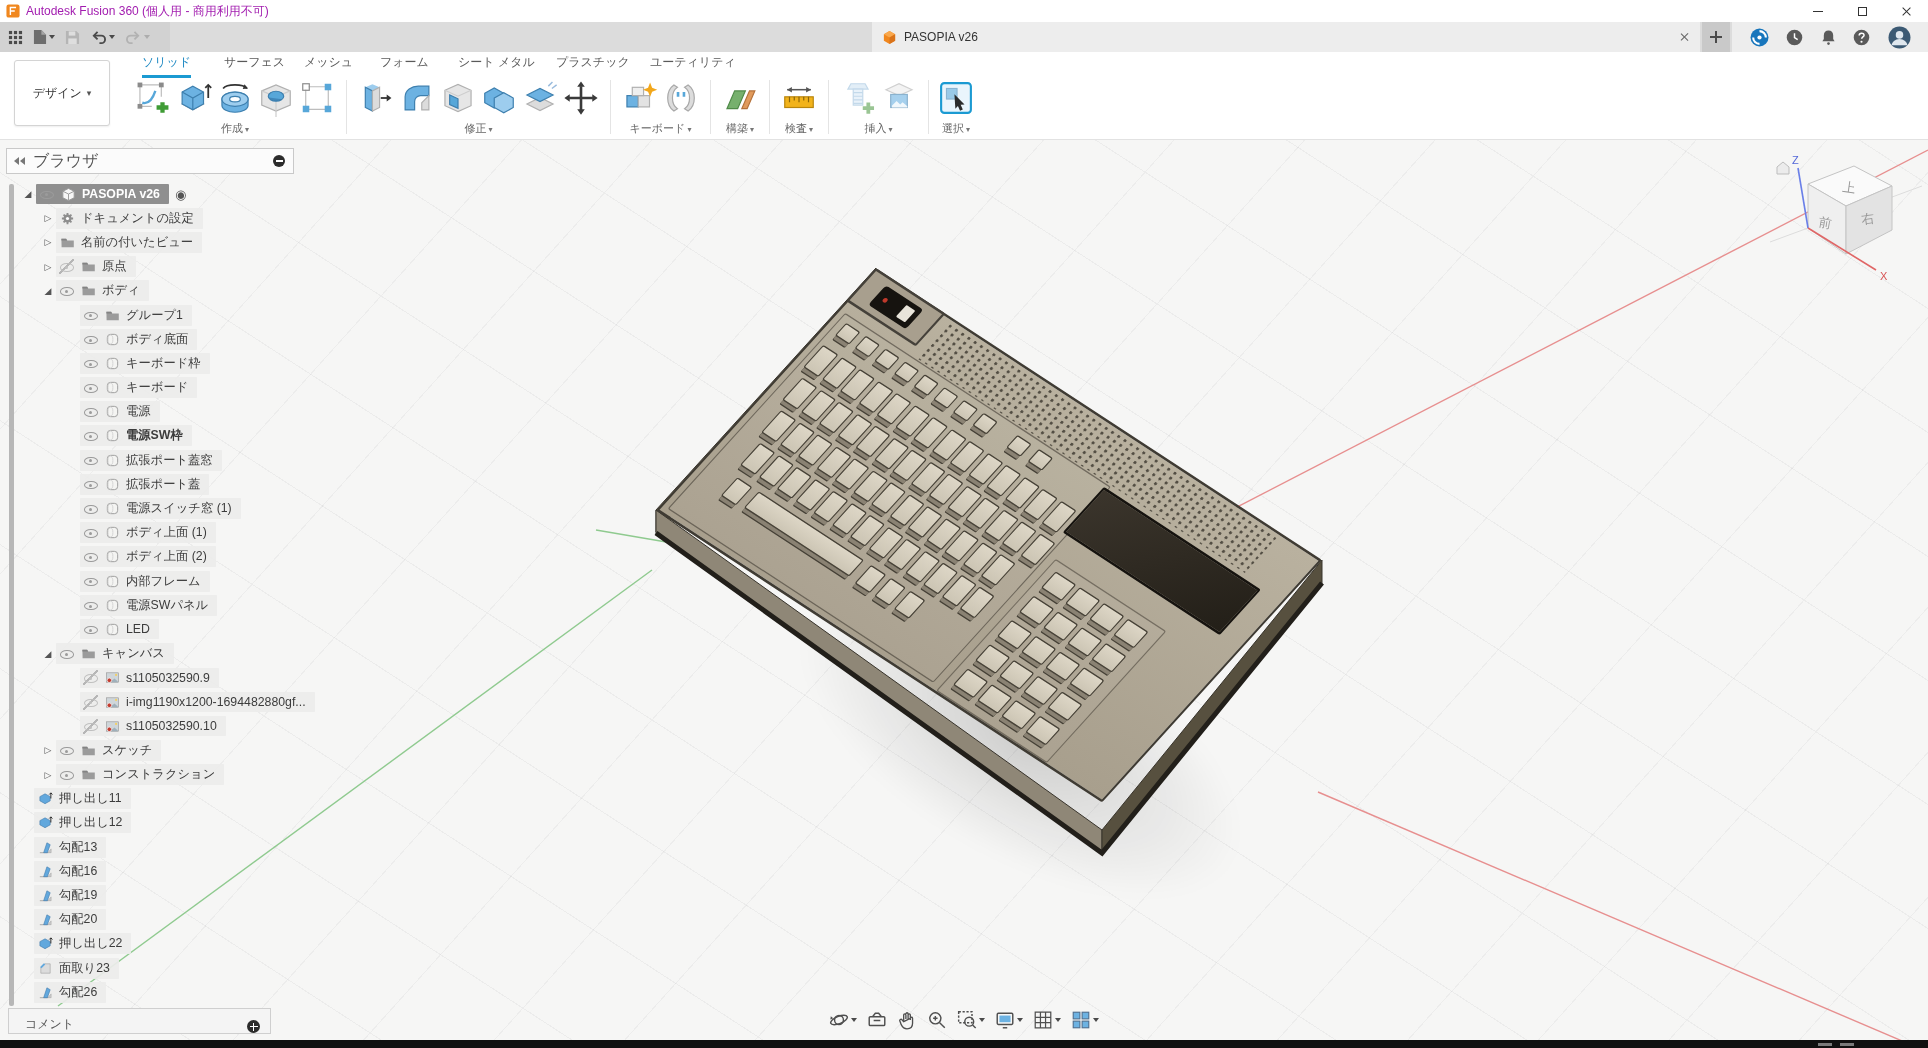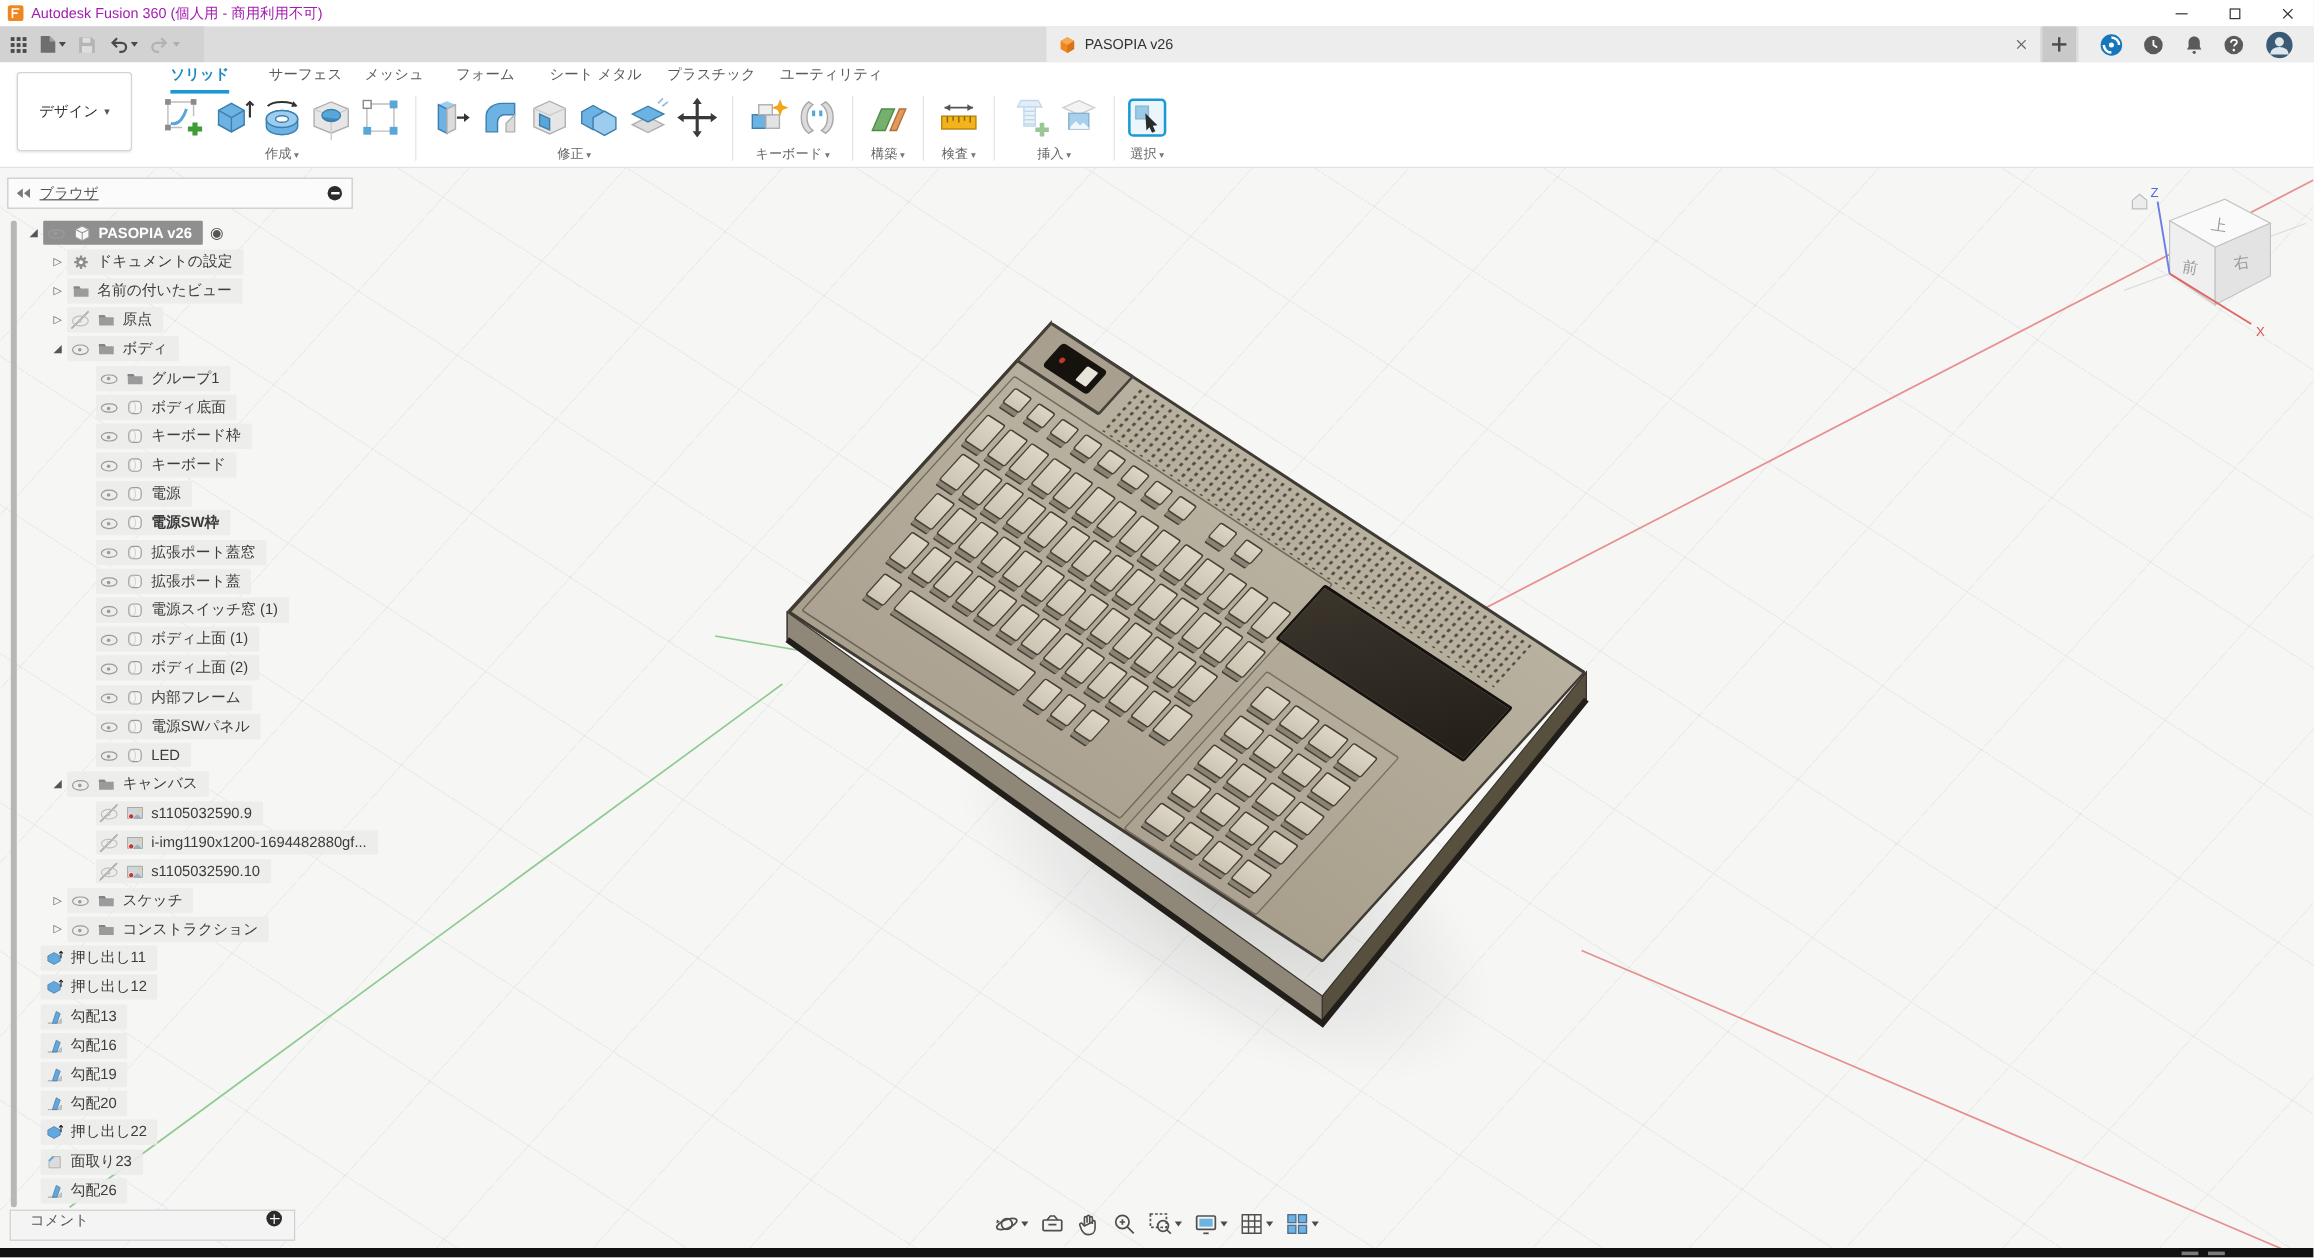--- a/index.html
+++ b/index.html
@@ -97,43 +97,43 @@
 
   
   .viewcube { position:absolute; right:6px; top:4px; }
   .vc-label { font-size:13px; fill:#9a9a9a; }
 
   
   .browser { position:absolute; left:6px; top:8px; width:288px; }
   .browser-header { height:26px; background:#fbfbfb; border:1px solid #c9c9c9; display:flex; align-items:center; position:relative; }
   .collapse-ic { display:flex; margin-left:7px; }
   .collapse-ic i { width:0; height:0; border-top:4px solid transparent; border-bottom:4px solid transparent; border-right:5px solid #777; margin-right:1px; }
-  .browser-header .bh-label { font-size:12px; color:#555; margin-left:7px;text-decoration:underline; }
+  .browser-header .bh-label { font-size:16px; color:#555; margin-left:7px; }
   .minus-circle { position:absolute; right:8px; width:12px; height:12px; background:#2b2b2b; border-radius:50%; }
   .minus-circle::after { content:""; position:absolute; left:2.5px; top:5.2px; width:7px; height:1.6px; background:#fff; }
   .bscroll { position:absolute; left:3px; top:36px; width:5px; height:822px; background:#b7b7b7; border-radius:2px; }
   .tree { margin-top:8px; }
   .trow { height:24.2px; display:flex; align-items:center; }
   .tarrow { width:16px; font-size:9px; color:#555; text-align:center; flex:none; }
   .rowbg { display:flex; align-items:center; gap:6px; background:rgba(235,235,234,.92);
     padding:2px 9px 2px 3px; border-radius:1px; }
   .rowbg.sel { background:#8f8f8f; }
   .rowbg.sel .tlabel { color:#fff; font-weight:bold; }
   .tlabel { font-size:12.3px; color:#3c3c3c; white-space:nowrap; }
   .ticon { width:16px; height:16px; flex:none; display:flex; align-items:center; justify-content:center; }
   .eye { position:relative; width:15px; height:15px; flex:none; }
   .eye::before { content:""; position:absolute; left:1px; top:4px; width:11.5px; height:6.5px;
     border:1.4px solid #9b9b9b; border-radius:50%; }
   .eye::after { content:""; position:absolute; left:5.8px; top:6.8px; width:3px; height:3px; background:#9b9b9b; border-radius:50%; }
   .eye.off { opacity:.55; background:linear-gradient(135deg,transparent 46%,#8a8a8a 46%,#8a8a8a 54%,transparent 54%); }
   .tradio { font-size:13px; color:#555; margin-left:6px; }
 
   
-  .comment-bar { position:absolute; left:8px; bottom:6px; width:238px; height:26px; background:#f4f4f4;
-    border:1px solid #cfcfcf; display:flex; align-items:flex-start; }
+  .comment-bar { position:absolute; left:8px; bottom:6px; width:263px; height:26px; background:#f4f4f4;
+    border:1px solid #cfcfcf; display:flex; align-items:flex-end; }
   .comment-bar .label { font-size:12px; color:#555; margin-left:16px; flex:1; }
   .plus-circle { position:relative; width:13px; height:13px; background:#2b2b2b; border-radius:50%; margin-right:10px; }
   .plus-circle::before { content:""; position:absolute; left:5.7px; top:2.5px; width:1.6px; height:8px; background:#fff; }
   .plus-circle::after  { content:""; position:absolute; left:2.5px; top:5.7px; width:8px; height:1.6px; background:#fff; }
 
   
   .nav-toolbar { position:absolute; left:50%; transform:translateX(-50%); bottom:8px;
     display:flex; align-items:center; gap:6px; }
   .nav-btn { display:flex; align-items:center; gap:2px; padding:2px; }
 
@@ -248,21 +248,21 @@
         <path d="M3.5 18.5a7.5 6 0 0 1 15 0z" fill="#dfe7ee"></path>
       </svg>
   </div>
 </div>
 
 <div class="ribbon">
   <div class="ws-btn">
     <span>デザイン</span>
   </div>
   <div class="rtabs" id="rtabs">
-      <span class="rtab active" style="left: 142px; font-weight: bold;">ソリッド</span>
+      <span class="rtab active" style="left: 142px;">ソリッド</span>
       <span class="rtab" style="left: 224px;">サーフェス</span>
       <span class="rtab" style="left: 304px;">メッシュ</span>
       <span class="rtab" style="left: 380px;">フォーム</span>
       <span class="rtab" style="left: 458px;">シート メタル</span>
       <span class="rtab" style="left: 556px;">プラスチック</span>
       <span class="rtab" style="left: 650px;">ユーティリティ</span>
     </div>
 
   <div class="rgroups">
     <div class="rgroup">

